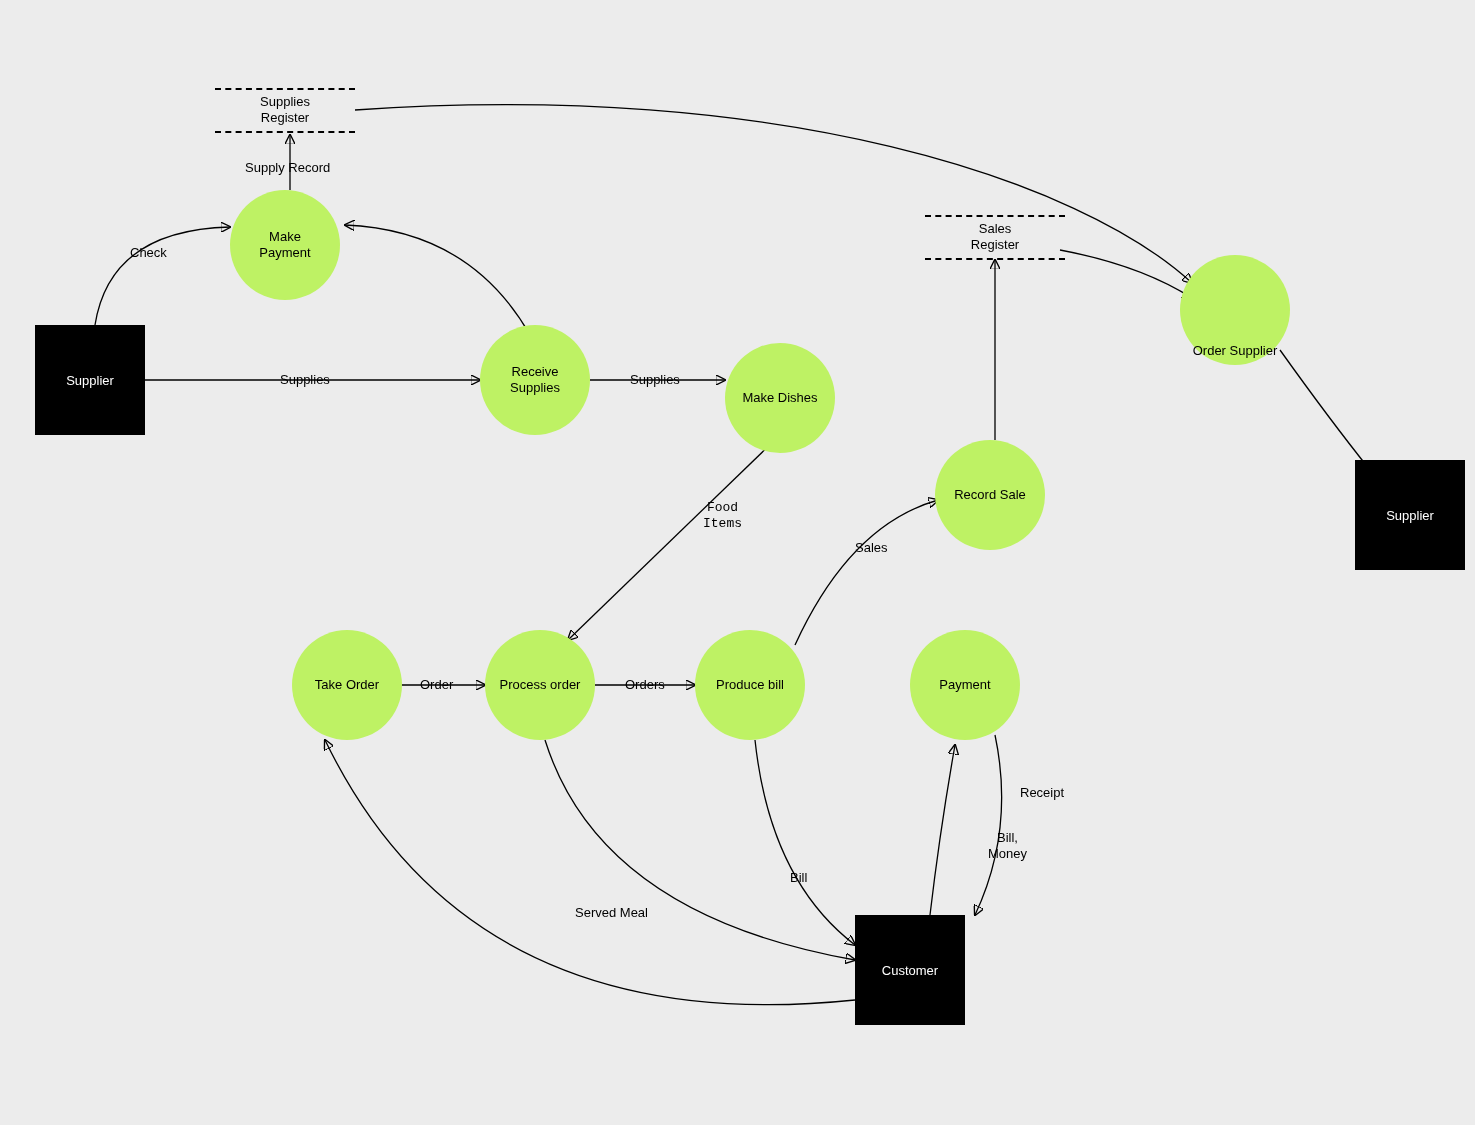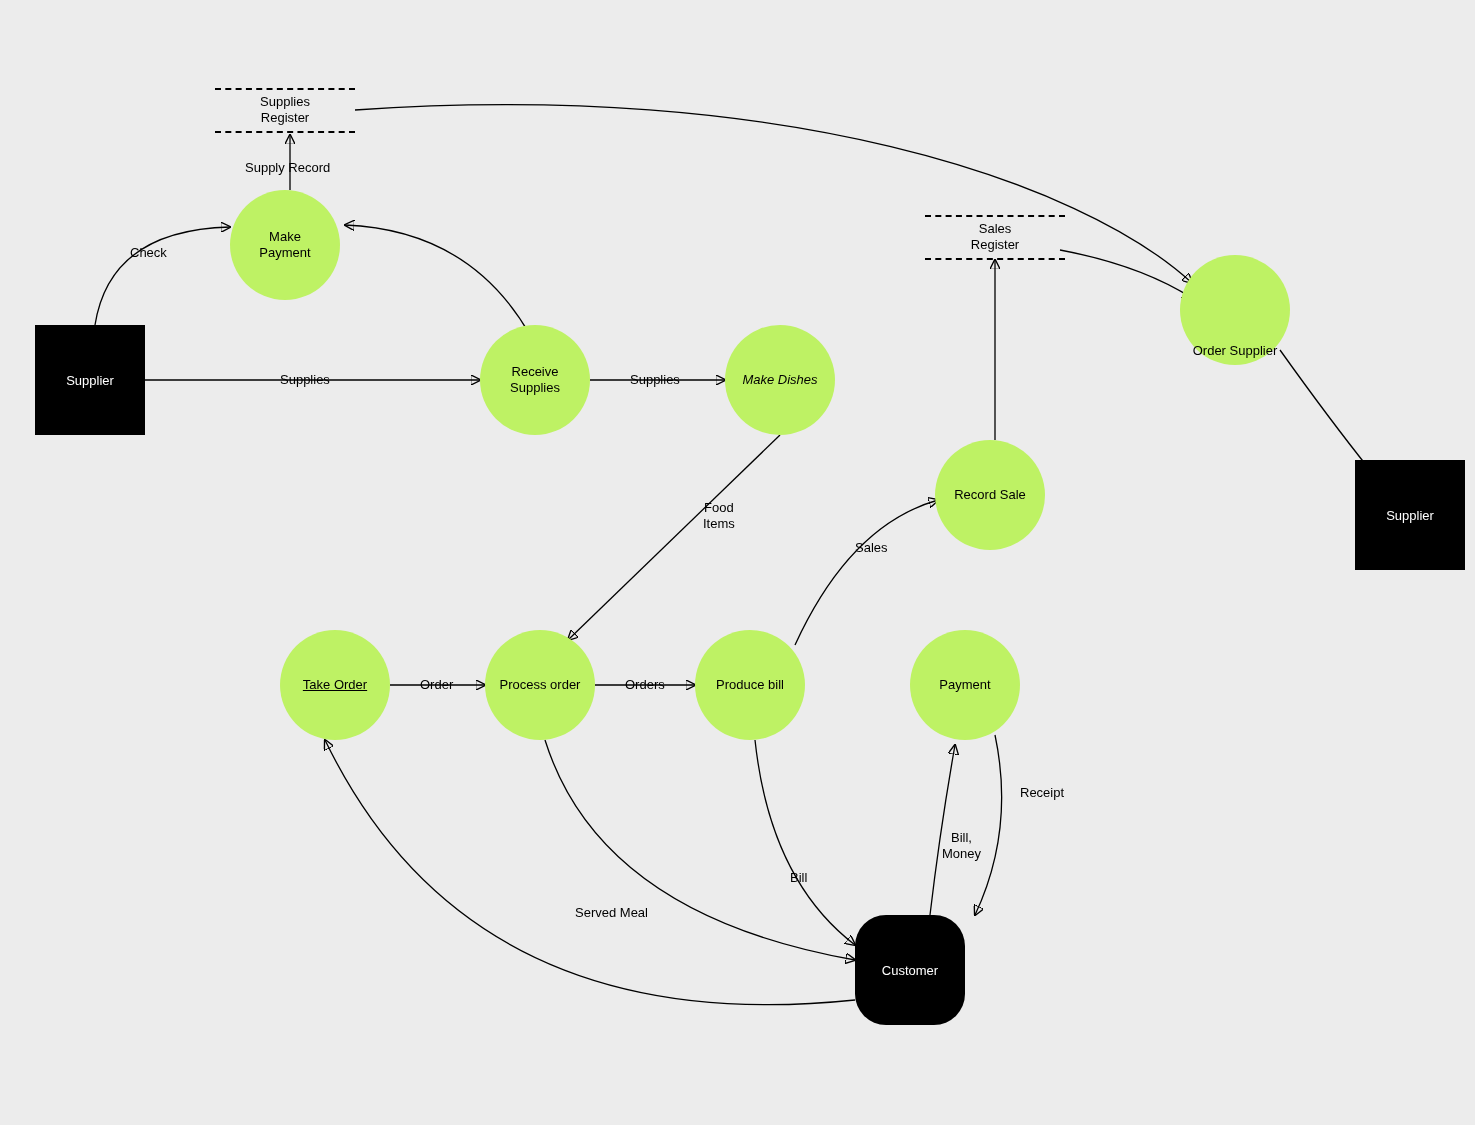--- a/index.html
+++ b/index.html
@@ -131,61 +131,61 @@
   <div class="datastore" style="left:215px; top:88px;">
     <span>Supplies<br>Register</span>
   </div>
   <div class="datastore" style="left:925px; top:215px;">
     <span>Sales<br>Register</span>
   </div>
 
   <div class="entity" style="left:35px; top:325px;">
     <span>Supplier</span>
   </div>
-  <div class="entity" style="left:855px; top:915px;border-radius:31px;">
+  <div class="entity" style="left:855px; top:915px;">
     <span>Customer</span>
   </div>
   <div class="entity" style="left:1355px; top:460px;">
     <span>Supplier</span>
   </div>
 
   <div class="process" style="left:230px; top:190px;">
     <span>Make<br>Payment</span>
   </div>
   <div class="process" style="left:480px; top:325px;">
     <span>Receive<br>Supplies</span>
   </div>
-  <div class="process" style="left:725px; top:325px;font-style:italic;">
+  <div class="process" style="left:725px; top:343px;">
     <span>Make Dishes</span>
   </div>
   <div class="process" style="left:935px; top:440px;">
     <span>Record Sale</span>
   </div>
   <div class="process" style="left:1180px; top:255px;align-items:flex-end;">
     <span>Order Supplier</span>
   </div>
-  <div class="process" style="left:280px; top:630px;text-decoration:underline;">
+  <div class="process" style="left:292px; top:630px;">
     <span>Take Order</span>
   </div>
   <div class="process" style="left:485px; top:630px;">
     <span>Process order</span>
   </div>
   <div class="process" style="left:695px; top:630px;justify-content:center;">
     <span>Produce bill</span>
   </div>
   <div class="process" style="left:910px; top:630px;">
     <span>Payment</span>
   </div>
 
   <div class="edge-label" style="left:130px; top:245px;">Check</div>
   <div class="edge-label" style="left:245px; top:160px;">Supply Record</div>
   <div class="edge-label" style="left:280px; top:372px;">Supplies</div>
   <div class="edge-label" style="left:630px; top:372px;">Supplies</div>
-  <div class="edge-label" style="left:703px; top:500px;">Food<br>Items</div>
+  <div class="edge-label" style="left:703px; top:500px;font-family:Liberation Mono, monospace;">Food<br>Items</div>
   <div class="edge-label" style="left:855px; top:540px;">Sales</div>
   <div class="edge-label" style="left:420px; top:677px;">Order</div>
   <div class="edge-label" style="left:625px; top:677px;">Orders</div>
   <div class="edge-label" style="left:575px; top:905px;">Served Meal</div>
   <div class="edge-label" style="left:790px; top:870px;">Bill</div>
-  <div class="edge-label" style="left:942px; top:830px;">Bill,<br>Money</div>
+  <div class="edge-label" style="left:988px; top:830px;">Bill,<br>Money</div>
   <div class="edge-label" style="left:1020px; top:785px;">Receipt</div>
 
 </div>
 
 </body></html>

